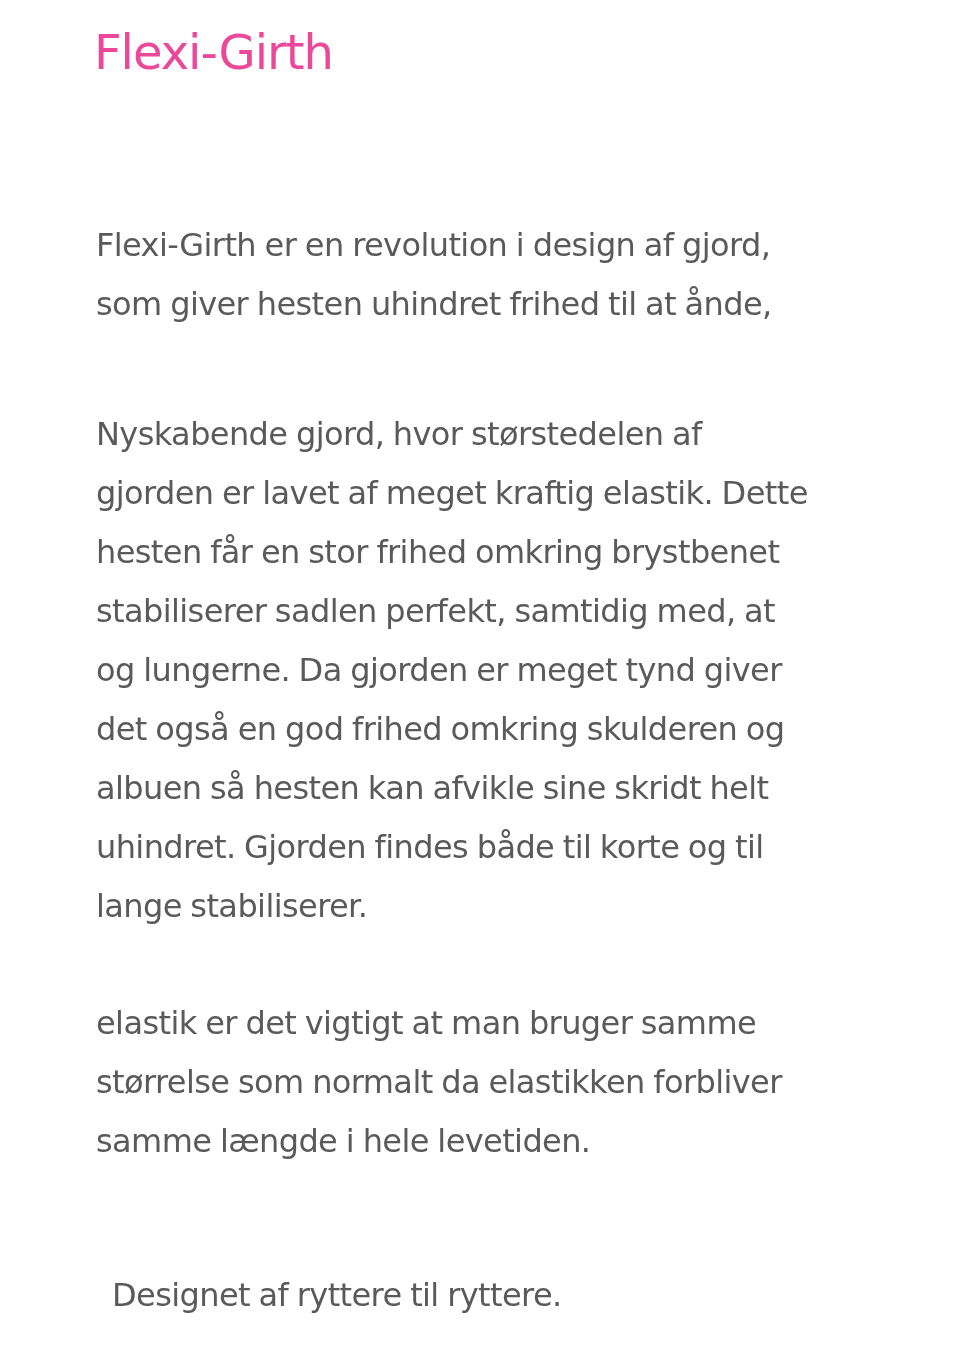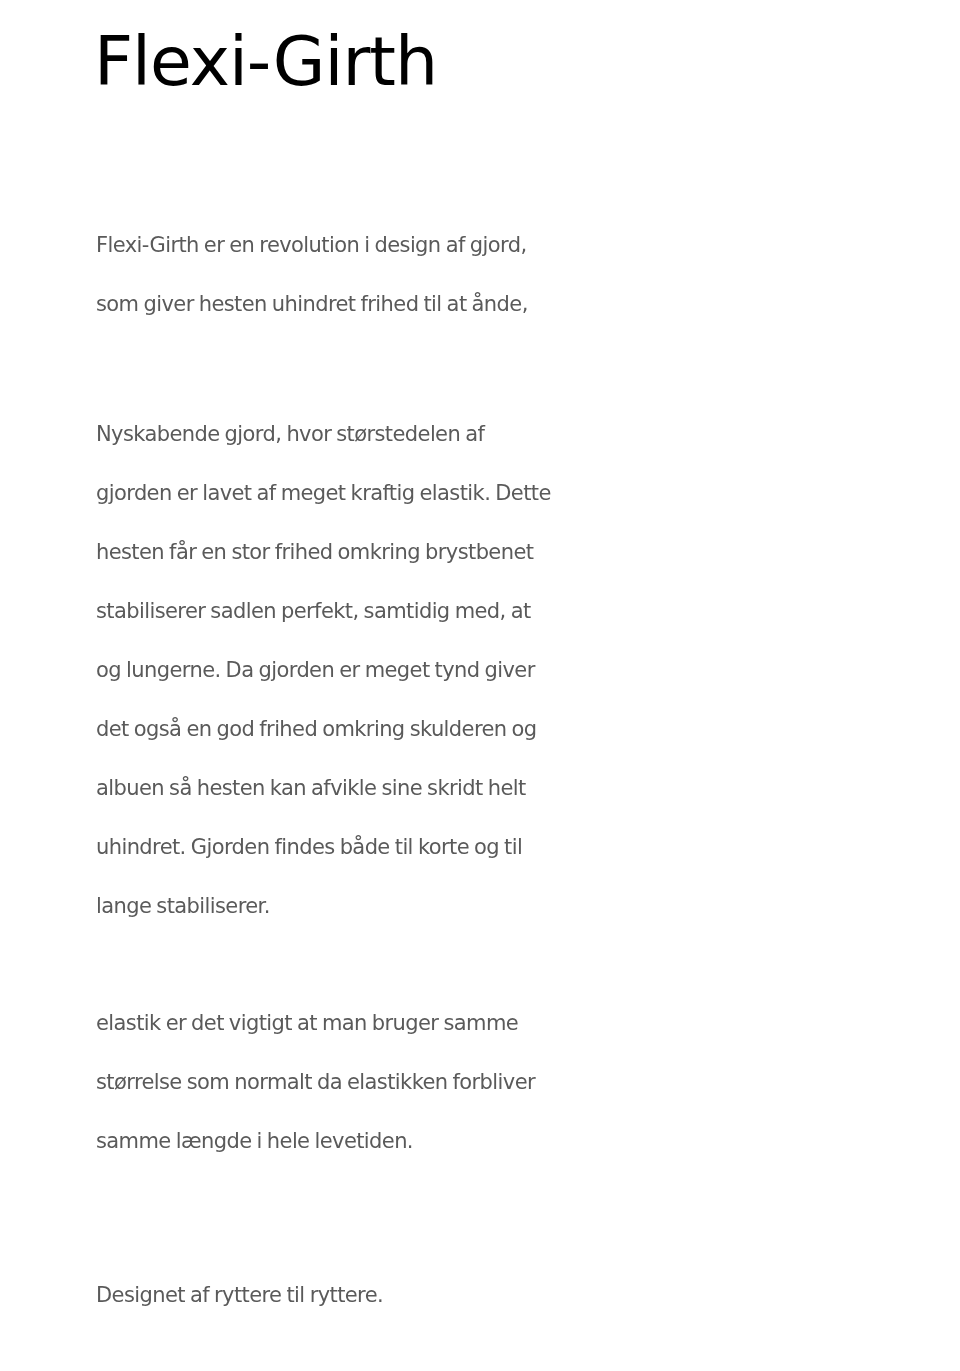--- a/index.html
+++ b/index.html
@@ -15,47 +15,47 @@
     }
     .content {
       position: absolute;
       left: 96px;
       top: 0;
       width: 780px;
     }
     .title {
       font-family: "DejaVu Sans", sans-serif;
       font-weight: normal;
-      font-size: 68px;
+      font-size: 48px;
       line-height: 1;
-      color: #000000;
+      color: #ec4899;
       margin: 0;
       position: absolute;
       top: 28px;
       left: -2px;
       letter-spacing: -1px;
       white-space: nowrap;
     }
     .para {
       font-family: "DejaVu Sans", sans-serif;
-      font-size: 21px;
+      font-size: 32px;
       line-height: 59px;
       color: #5a5a5a;
       margin: 0;
       position: absolute;
       left: 0;
       width: 780px;
       letter-spacing: -0.6px;
       word-spacing: -1px;
     }
     .line { display: block; white-space: nowrap; }
     #p1 { top: 216px; }
     #p2 { top: 405px; }
     #p3 { top: 994px; }
-    #p4 { top: 1266px; }
+    #p4 { top: 1266px; margin-left: 16px; }
   </style>
 </head>
 <body>
 
 <div class="content">
   <h1 class="title">Flexi-Girth</h1>
 
   <p class="para" id="p1">
     <span class="line">Flexi-Girth er en revolution i design af gjord,</span>
     <span class="line">som giver hesten uhindret frihed til at ånde,</span>

